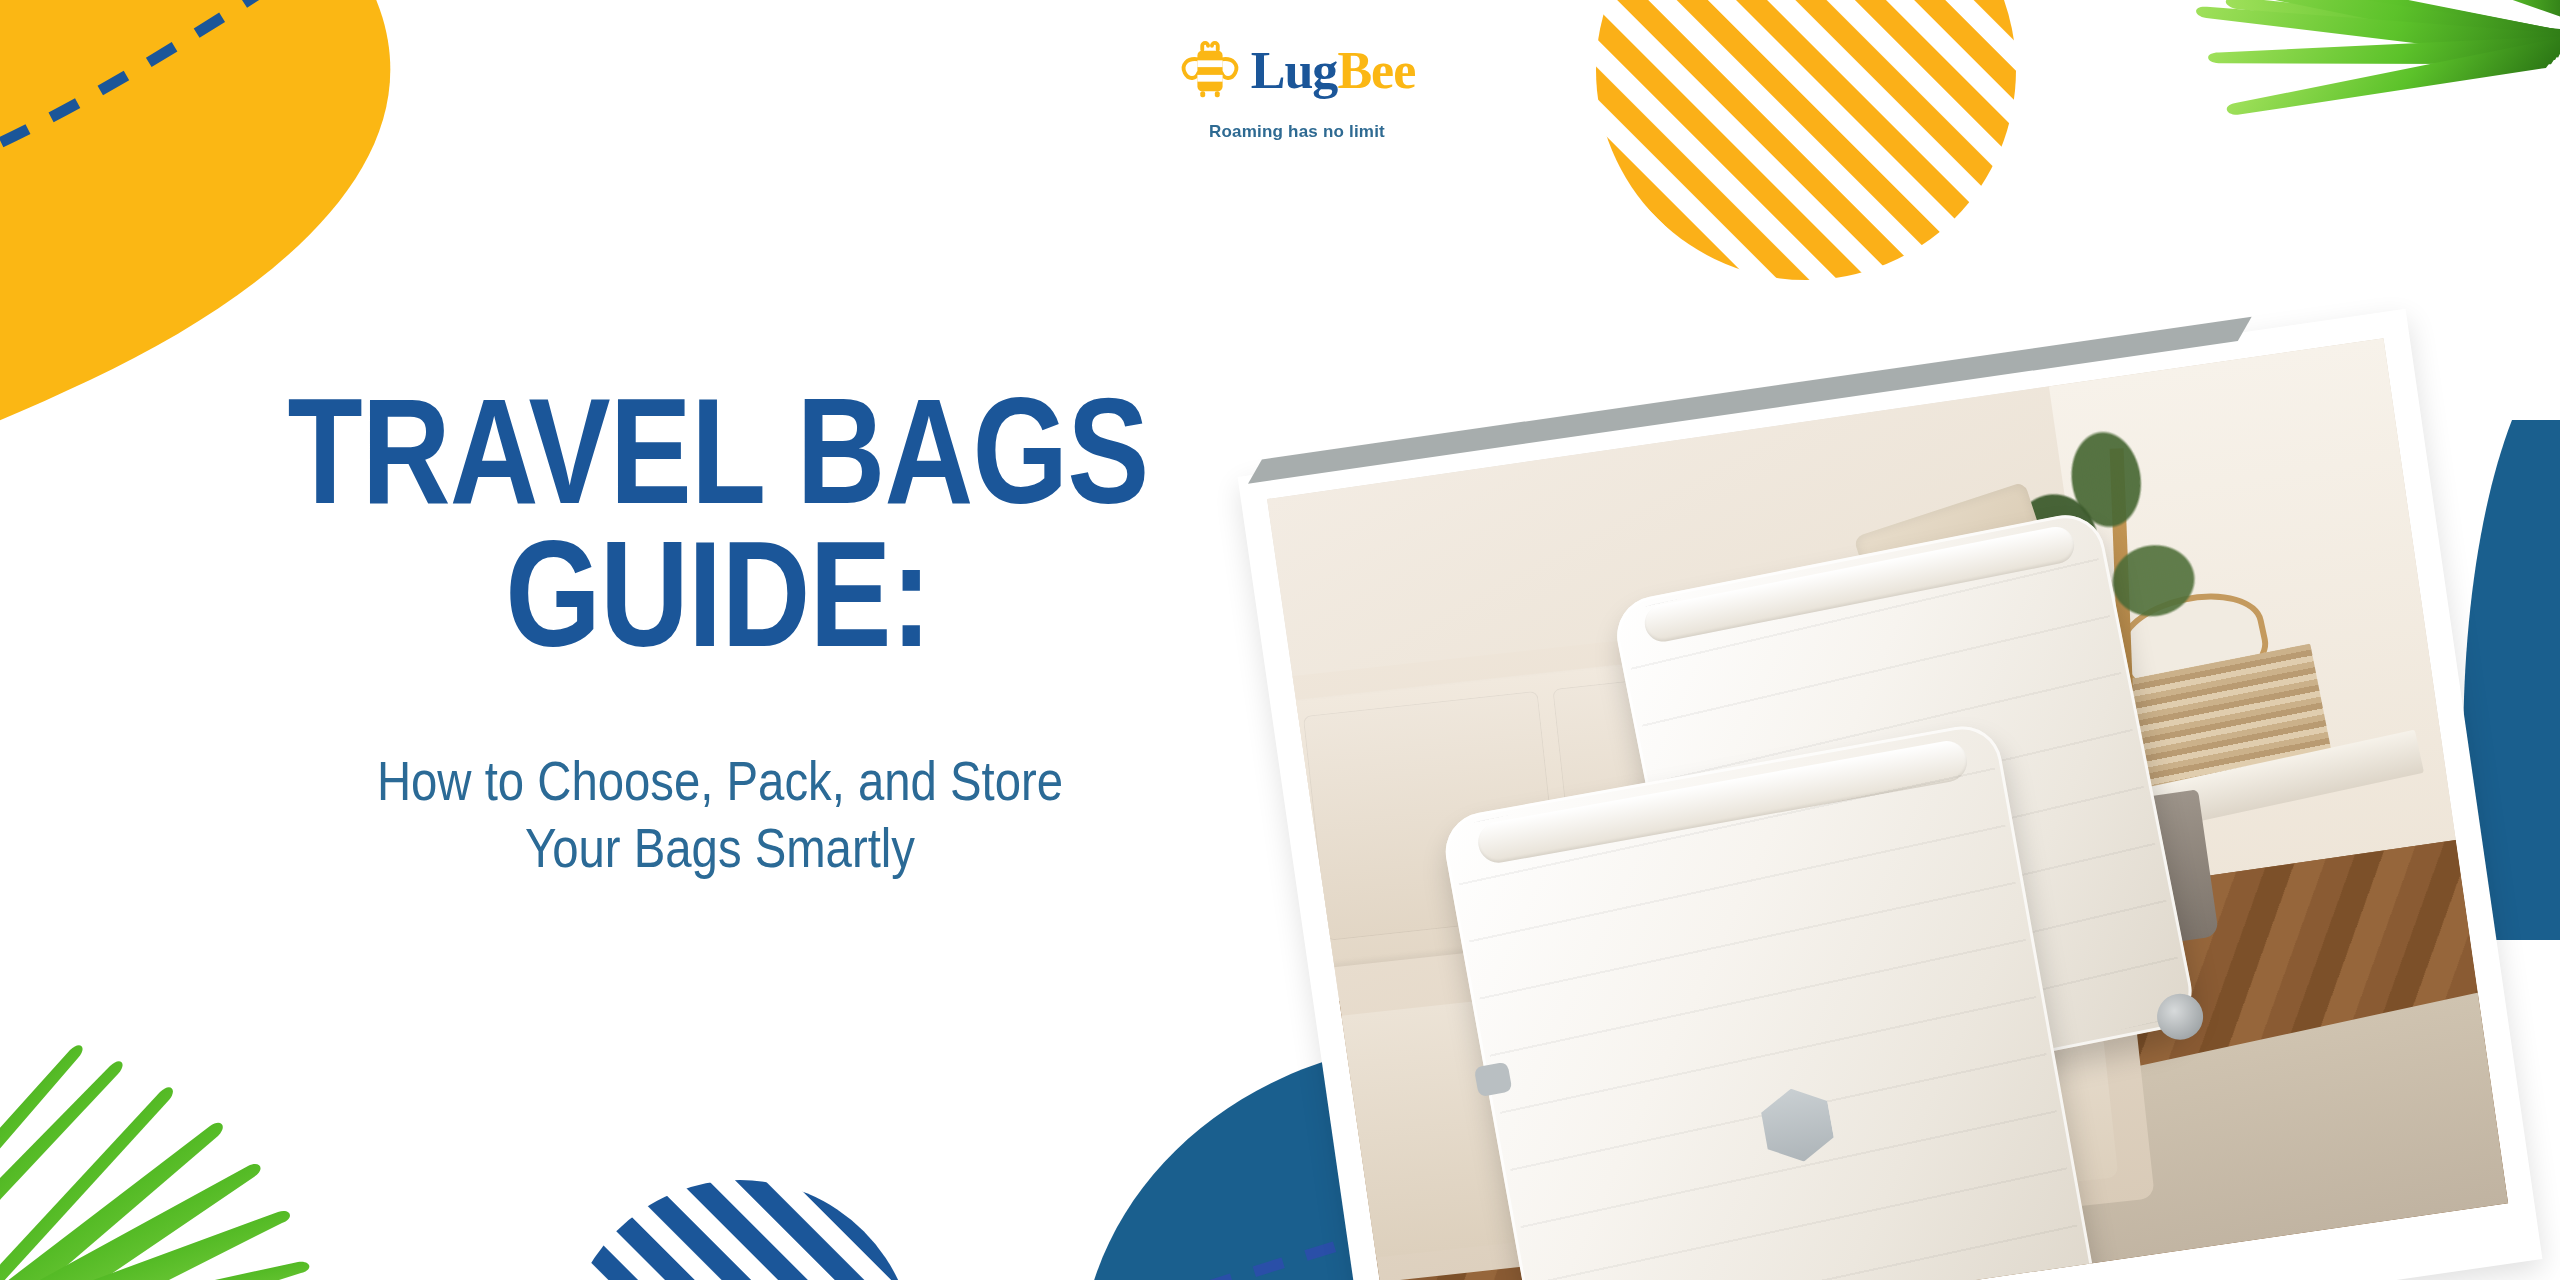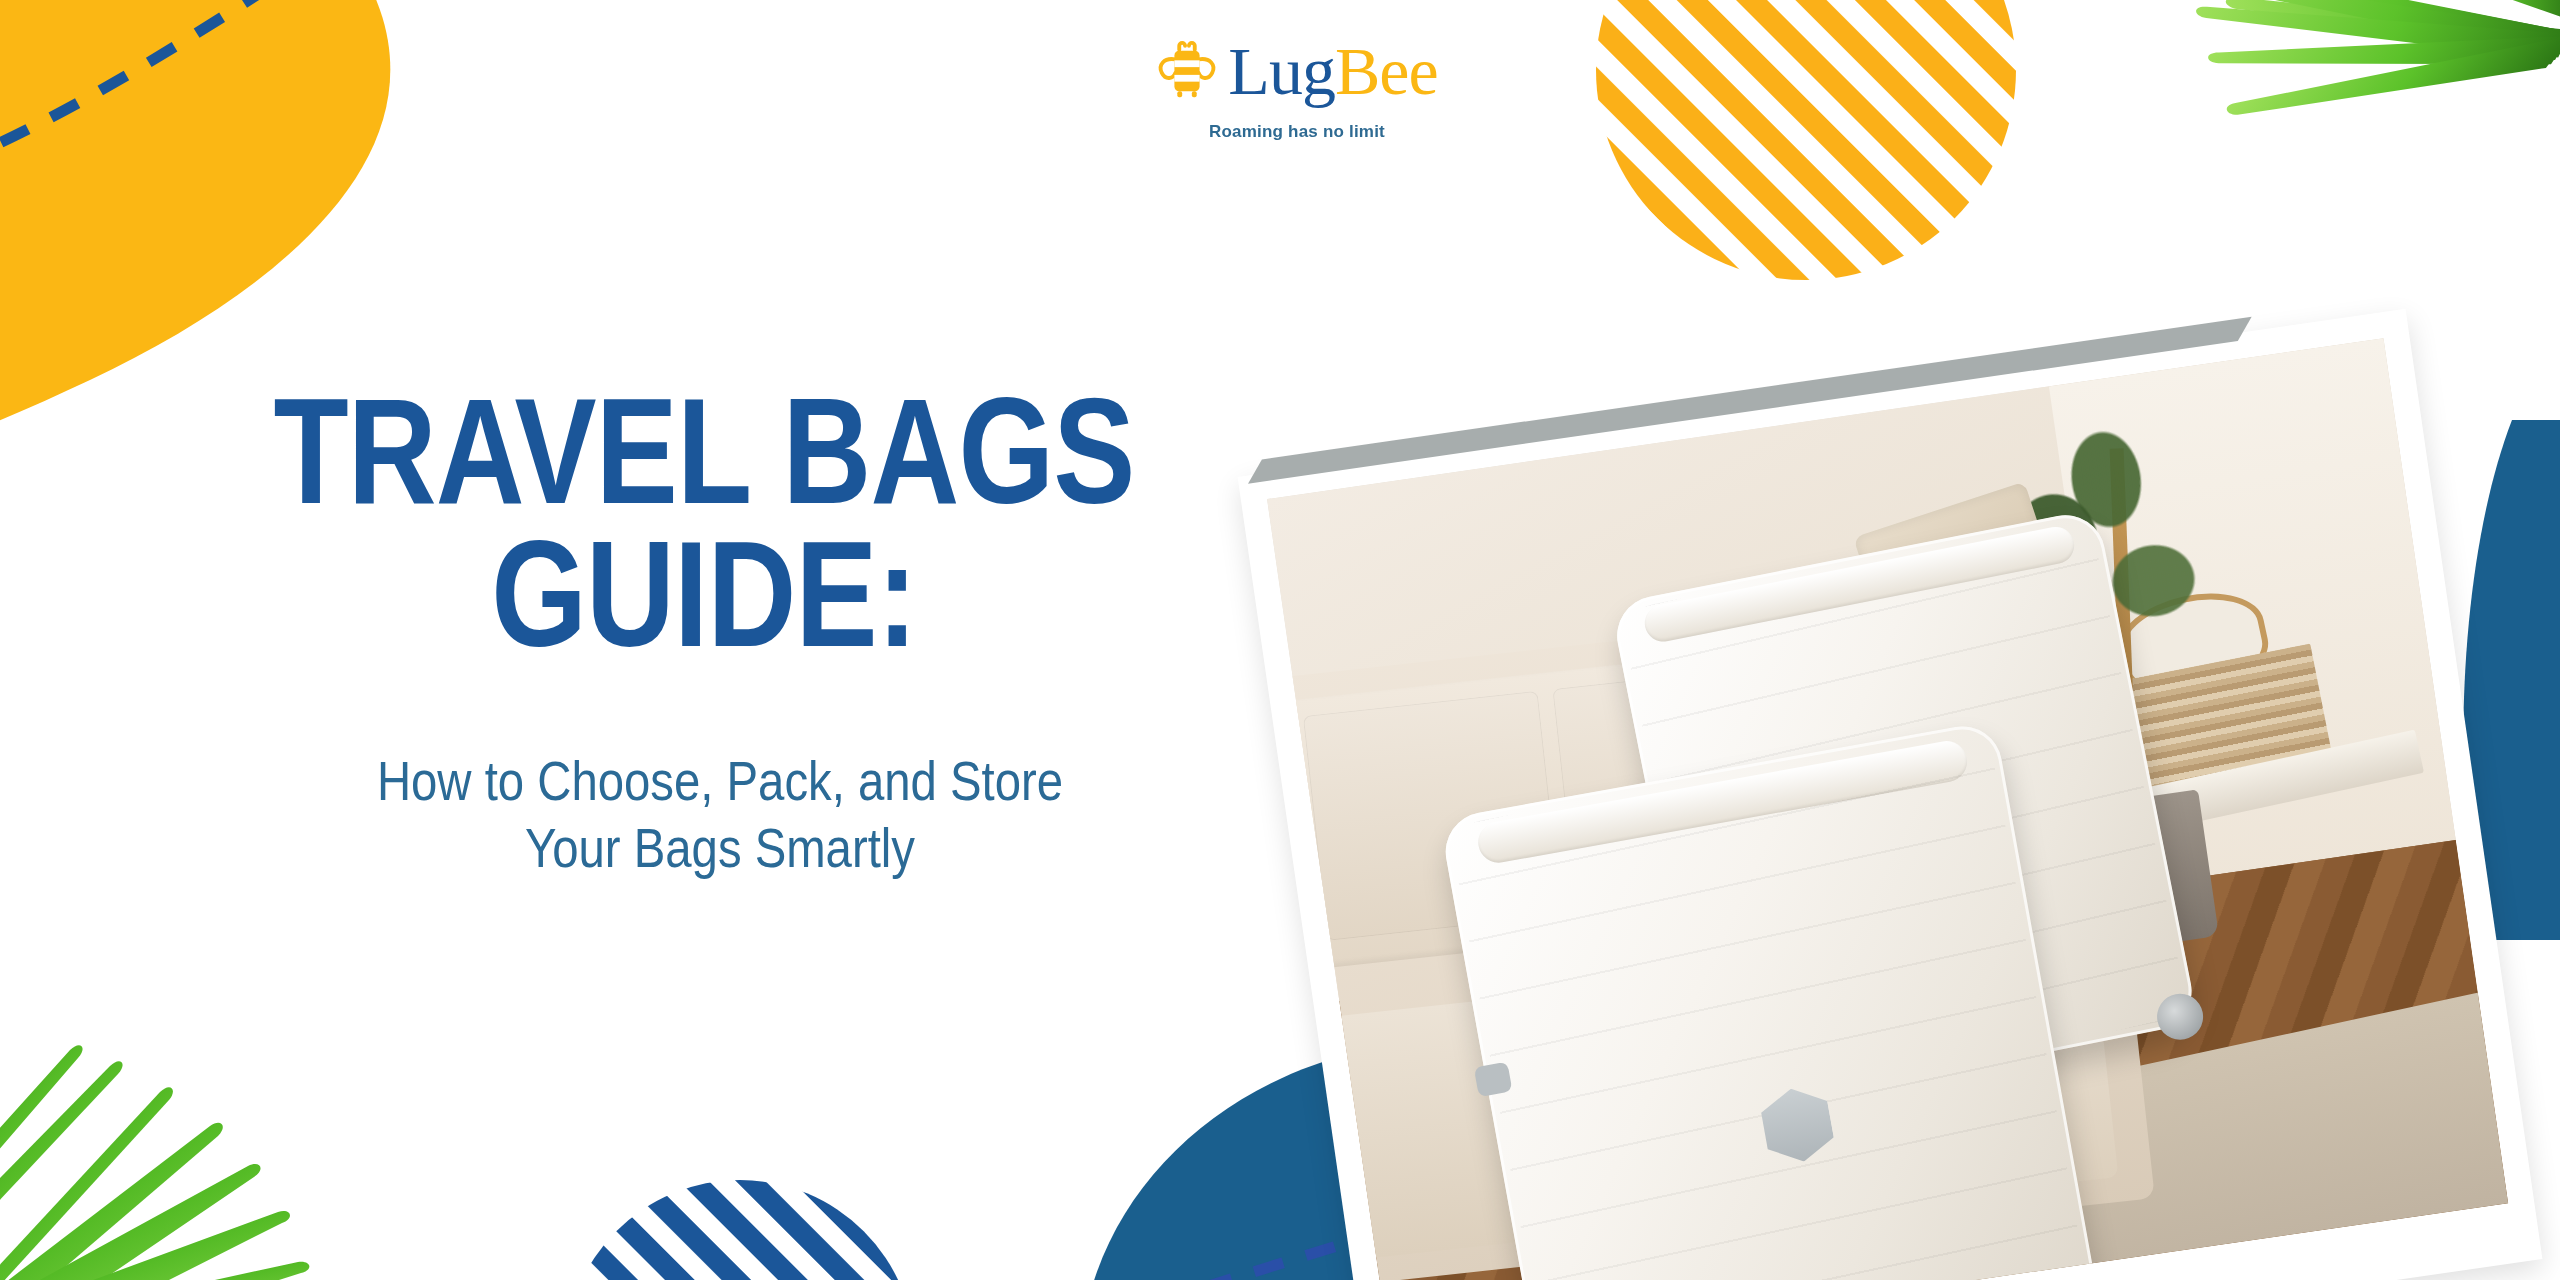--- a/index.html
+++ b/index.html
@@ -40,28 +40,28 @@
   .dash-br{left:1090px;top:1150px;width:640px;height:180px;}
 
   
   .edge-blue{right:-8px;top:420px;width:120px;height:520px;}
 
   
   .logo{position:absolute;left:1152px;top:40px;width:290px;height:110px;
         display:flex;flex-direction:column;align-items:center;}
   .logo-row{display:flex;align-items:center;gap:10px;height:62px;}
   .logo-mark{width:62px;height:62px;flex:0 0 62px;}
-  .logo-word{font-family:"Liberation Serif", serif;font-weight:normal;font-size:68px;line-height:52px;letter-spacing:-1px;}
+  .logo-word{font-family:"Liberation Serif", serif;font-weight:bold;font-size:52px;line-height:52px;letter-spacing:-1px;}
   .logo-word .lug{color:#1b5699;}
   .logo-word .bee{color:#fbb714;}
   .logo-tag{font-family:"Liberation Sans", sans-serif;font-weight:bold;font-size:17px;
             color:#2e6a92;letter-spacing:.2px;margin-top:20px;}
 
   
-  .headline-wrap{position:absolute;left:104px;top:380px;width:1200px;text-align:center;}
+  .headline-wrap{position:absolute;left:118px;top:380px;width:1200px;text-align:center;}
   .headline{
     font-family:"Liberation Sans Narrow","Liberation Sans",sans-serif;
     font-weight:bold;
     font-size:150px;
     line-height:0.95;
     letter-spacing:-1px;
     color:#1b5699;
     transform:scaleX(0.82);
     transform-origin:center top;
     margin:0;

